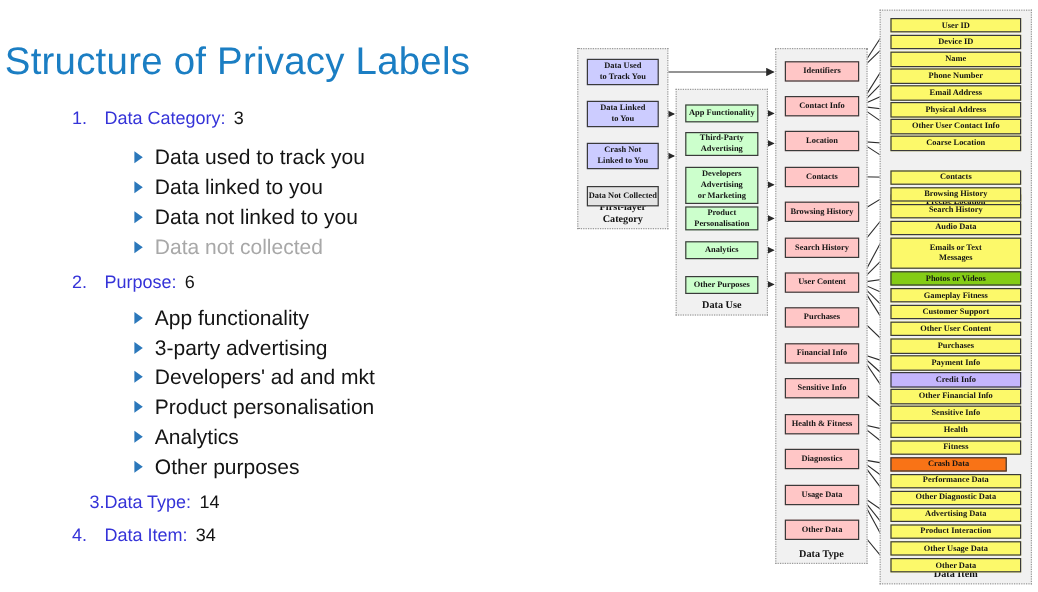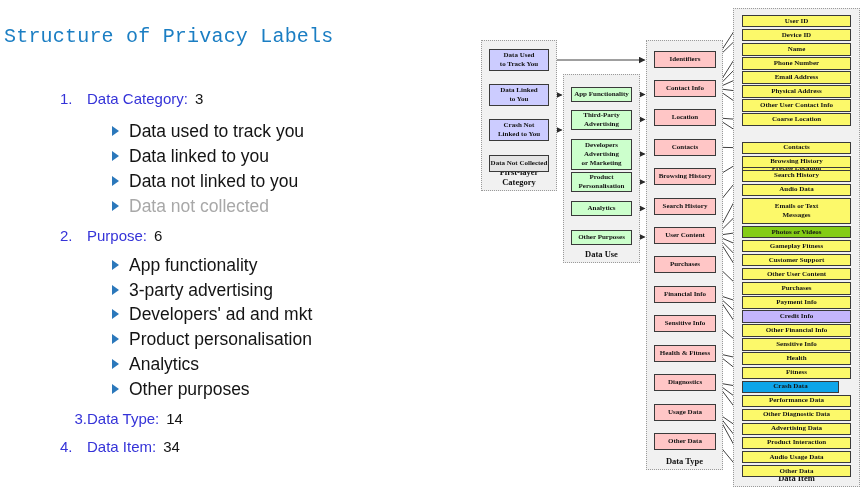--- a/index.html
+++ b/index.html
@@ -2,22 +2,22 @@
 <html><head>
 <meta charset="utf-8">
 <style>
   html,body{margin:0;padding:0;}
   body{
     width:865px;height:493px;position:relative;overflow:hidden;
     background:#ffffff;font-family:"Liberation Sans",sans-serif;
   }
   
   #slide-title{
-    position:absolute;left:4px;top:12px;font-size:20px;letter-spacing:.2px;
-    color:#1b7ec3;font-weight:400;font-family:Liberation Mono, monospace;
+    position:absolute;left:4px;top:12px;font-size:32px;letter-spacing:.2px;
+    color:#1b7ec3;font-weight:400;
   }
   .list-section{position:absolute;left:60px;font-size:15px;color:#3533d8;white-space:nowrap;}
   .list-section .num{display:inline-block;width:27px;color:#3533d8;}
   .list-section .count{color:#141414;margin-left:7px;}
   .list-item{position:absolute;left:112px;font-size:17.5px;color:#141414;white-space:nowrap;}
   .list-item.muted .itext{color:#a8a8a8;}
   .tri{
     display:inline-block;width:0;height:0;vertical-align:middle;
     border-left:7.5px solid #2b78bb;border-top:5px solid transparent;border-bottom:5px solid transparent;
     margin-right:10px;margin-top:-3px;
@@ -266,40 +266,40 @@
     </div>
     <div class="node" style="left: 742px; top: 352.44px; width: 109px; height: 12.4px; background: rgb(252, 249, 106);">
       <span>Health</span>
     </div>
     <div class="node" style="left: 742px; top: 366.5px; width: 109px; height: 12.4px; background: rgb(252, 249, 106);">
       <span>Fitness</span>
     </div>
     <div class="node" style="left: 654px; top: 374.12px; width: 62px; height: 17px; background: rgb(255, 198, 198);">
       <span>Diagnostics</span>
     </div>
-    <div class="node" style="left: 742px; top: 380.56px; width: 97px; height: 12.4px; background: #0ea5e9; text-align: center;">
+    <div class="node" style="left: 742px; top: 380.56px; width: 97px; height: 12.4px; background: #f97316; text-align: center;">
       <span>Crash Data</span>
     </div>
     <div class="node" style="left: 742px; top: 394.62px; width: 109px; height: 12.4px; background: rgb(252, 249, 106);">
       <span>Performance Data</span>
     </div>
     <div class="node" style="left: 742px; top: 408.68px; width: 109px; height: 12.4px; background: rgb(252, 249, 106);">
       <span>Other Diagnostic Data</span>
     </div>
     <div class="node" style="left: 654px; top: 403.54px; width: 62px; height: 17px; background: rgb(255, 198, 198);">
       <span>Usage Data</span>
     </div>
     <div class="node" style="left: 742px; top: 422.74px; width: 109px; height: 12.4px; background: rgb(252, 249, 106);">
       <span>Advertising Data</span>
     </div>
     <div class="node" style="left: 742px; top: 436.8px; width: 109px; height: 12.4px; background: rgb(252, 249, 106);">
       <span>Product Interaction</span>
     </div>
     <div class="node" style="left: 742px; top: 450.86px; width: 109px; height: 12.4px; background: rgb(252, 249, 106);">
-      <span>Audio Usage Data</span>
+      <span>Other Usage Data</span>
     </div>
     <div class="node" style="left: 654px; top: 432.96px; width: 62px; height: 17px; background: rgb(255, 198, 198);">
       <span>Other Data</span>
     </div>
     <div class="node" style="left: 742px; top: 464.92px; width: 109px; height: 12.4px; background: rgb(252, 249, 106);">
       <span>Other Data</span>
     </div>
   </div>
 
 </body></html>

